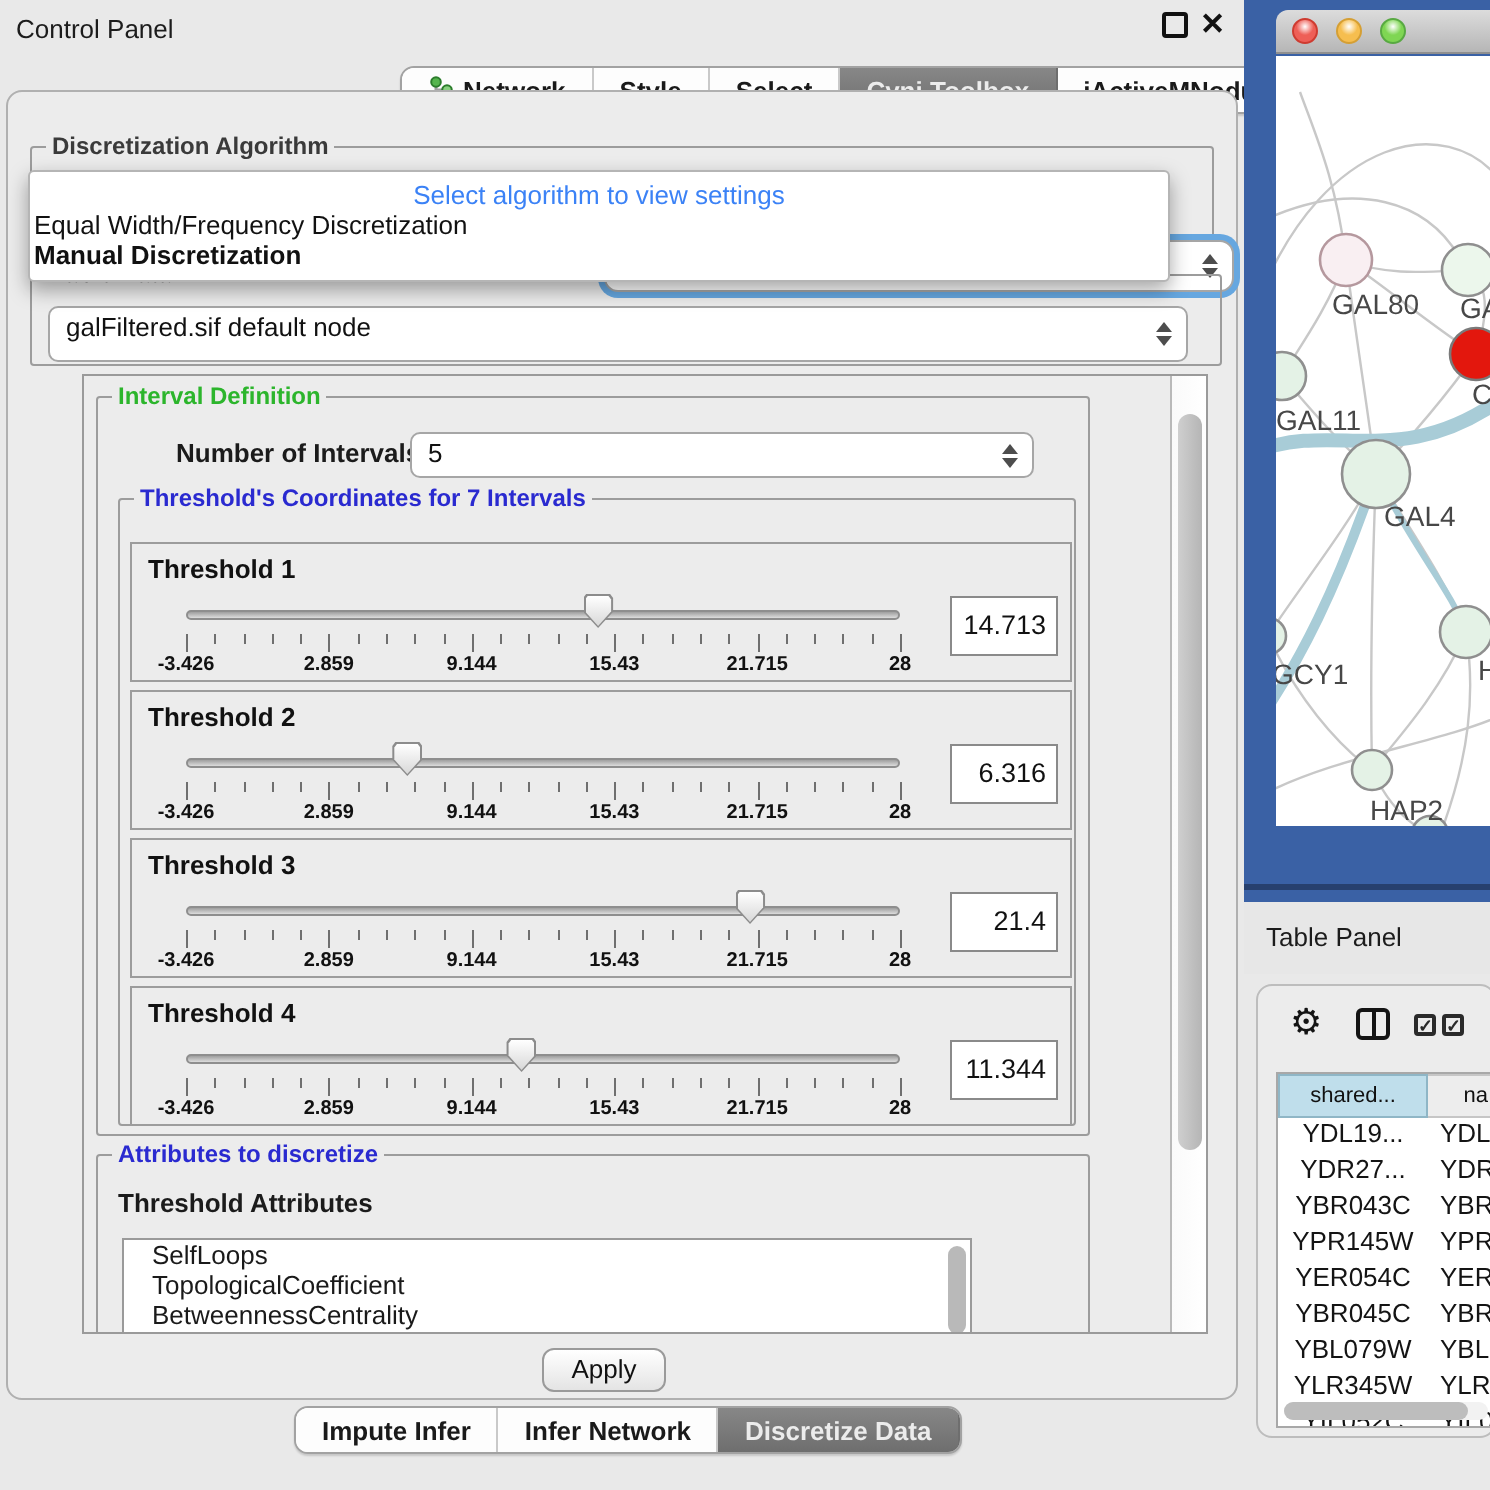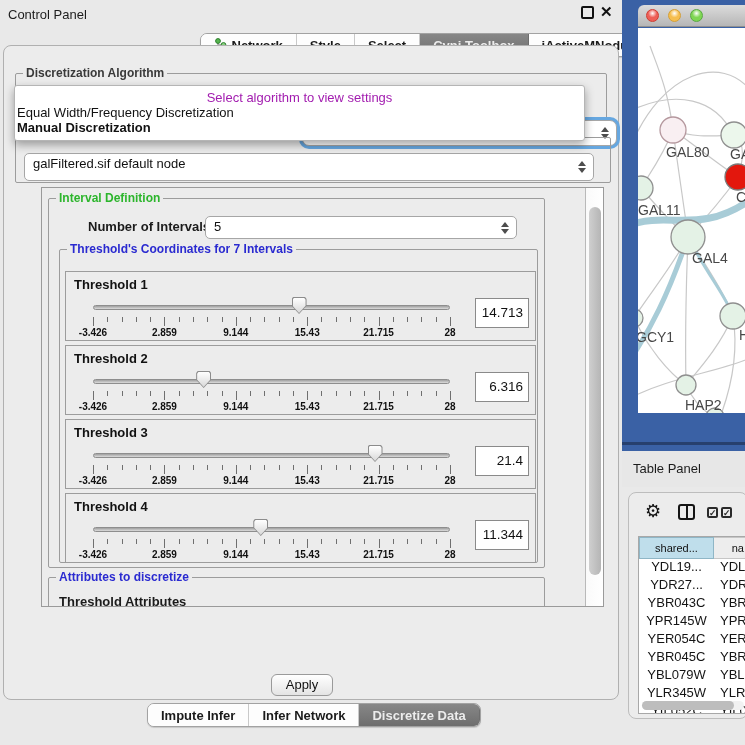--- a/index.html
+++ b/index.html
@@ -34,26 +34,26 @@
 .stepper{position:absolute;right:7px;top:50%;transform:translateY(-50%);width:8px;height:12px;}
 .stepper:before,.stepper:after{content:"";position:absolute;left:0;border-left:4px solid transparent;border-right:4px solid transparent;}
 .stepper:before{top:0;border-bottom:5px solid #4d4d4d;}
 .stepper:after{bottom:0;border-top:5px solid #4d4d4d;}
 
 
 #algo-combo{left:286px;top:46px;width:315px;height:26px;border-radius:7px;box-shadow:0 0 0 3px #66a7e0;}
 
 
 #popup{position:absolute;left:10px;top:39px;width:571px;height:56px;background:#fff;border:1px solid #b5b5b5;border-radius:3px;box-shadow:0 4px 10px rgba(0,0,0,.35);z-index:60;}
-#popup .ph{display:block;text-align:center;color:#a21caf;font-size:13px;margin-top:4px;}
+#popup .ph{display:block;text-align:center;color:#3b82f6;font-size:13px;margin-top:4px;}
 #popup .item{display:block;font-size:13px;color:#111;padding-left:2px;line-height:15px;}
 #popup .item.b{font-weight:bold;}
 
 
-#scrollpane{position:absolute;left:37px;top:141px;width:563px;height:420px;border:1px solid #9a9a9a;background:#ececec;overflow:hidden;}
+#scrollpane{position:absolute;left:37px;top:141px;width:563px;height:480px;border:1px solid #9a9a9a;background:#ececec;overflow:hidden;}
 #vscroll-track{position:absolute;right:0;top:0;width:18px;height:100%;background:linear-gradient(90deg,#fafafa,#fff);border-left:1px solid #b9b9b9;}
 #vscroll-thumb{position:absolute;left:3px;top:19px;width:12px;height:368px;background:linear-gradient(90deg,#cfcfcf,#b5b5b5);border-radius:6px;}
 
 
 .thr-panel{position:absolute;left:5px;width:471px;height:70px;border:1px solid #9c9c9c;background:#ececec;}
 .thr-label{position:absolute;left:8px;top:5px;font-size:13px;font-weight:bold;color:#111;}
 .track{position:absolute;left:27px;top:33px;width:357px;height:5px;border:1px solid #8e8e8e;border-radius:3px;background:linear-gradient(#9f9f9f,#dcdcdc);}
 .thumb-o{position:absolute;top:25px;width:15px;height:17px;background:#8c8c8c;clip-path:polygon(10% 0,90% 0,100% 12%,100% 52%,50% 100%,0 52%,0 12%);z-index:5;}
 .thumb-i{position:absolute;left:1px;top:1px;width:13px;height:15px;background:linear-gradient(#ffffff,#d8d8d8);clip-path:polygon(10% 0,90% 0,100% 12%,100% 52%,50% 100%,0 52%,0 12%);}
 .tick{position:absolute;top:45px;width:1px;background:#6f6f6f;}
@@ -332,20 +332,26 @@
               </div>
               <div class="val-box">11.344</div>
             </div>
           </div>
       </div>
     </div>
 
     <div class="group" style="left:6px;top:389px;width:497px;height:120px;">
       <span class="gtitle t-blue">Attributes to discretize</span>
       <span class="abs" style="left:10px;top:16px;font-weight:bold;">Threshold Attributes</span>
+      <div id="attr-list">
+        <div class="row">SelfLoops</div>
+          <div class="row">TopologicalCoefficient</div>
+          <div class="row">BetweennessCentrality</div>
+          <div id="attr-scroll"></div>
+      </div>
     </div>
 
     <div id="vscroll-track">
       <div id="vscroll-thumb"></div>
     </div>
   </div>
 
   <div id="apply-btn">Apply</div>
 </div>
 

